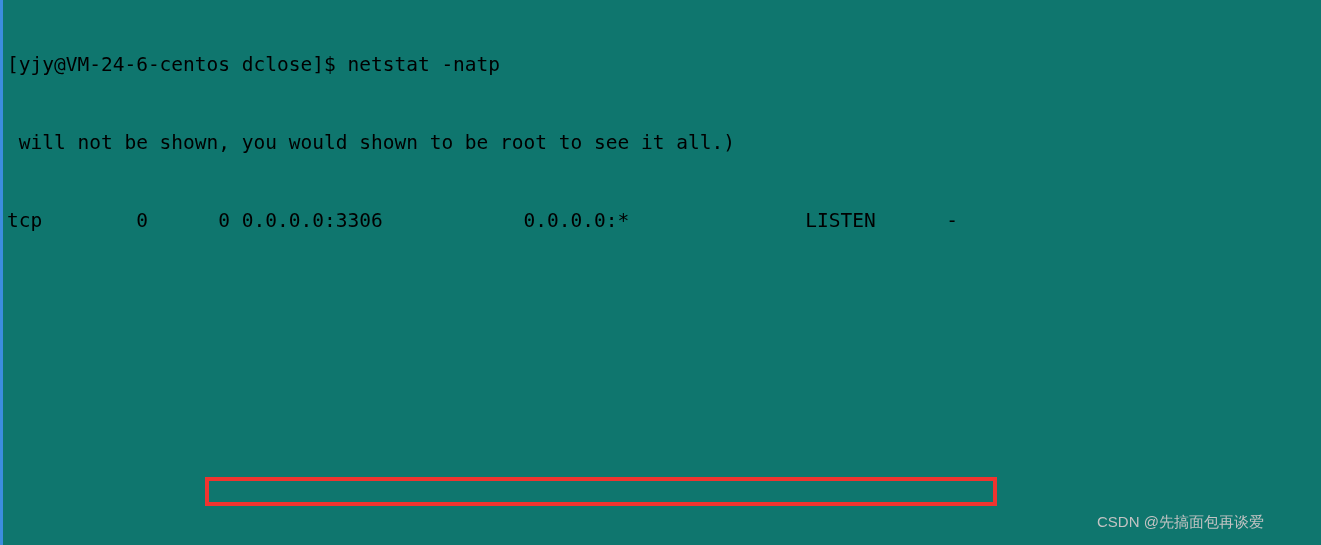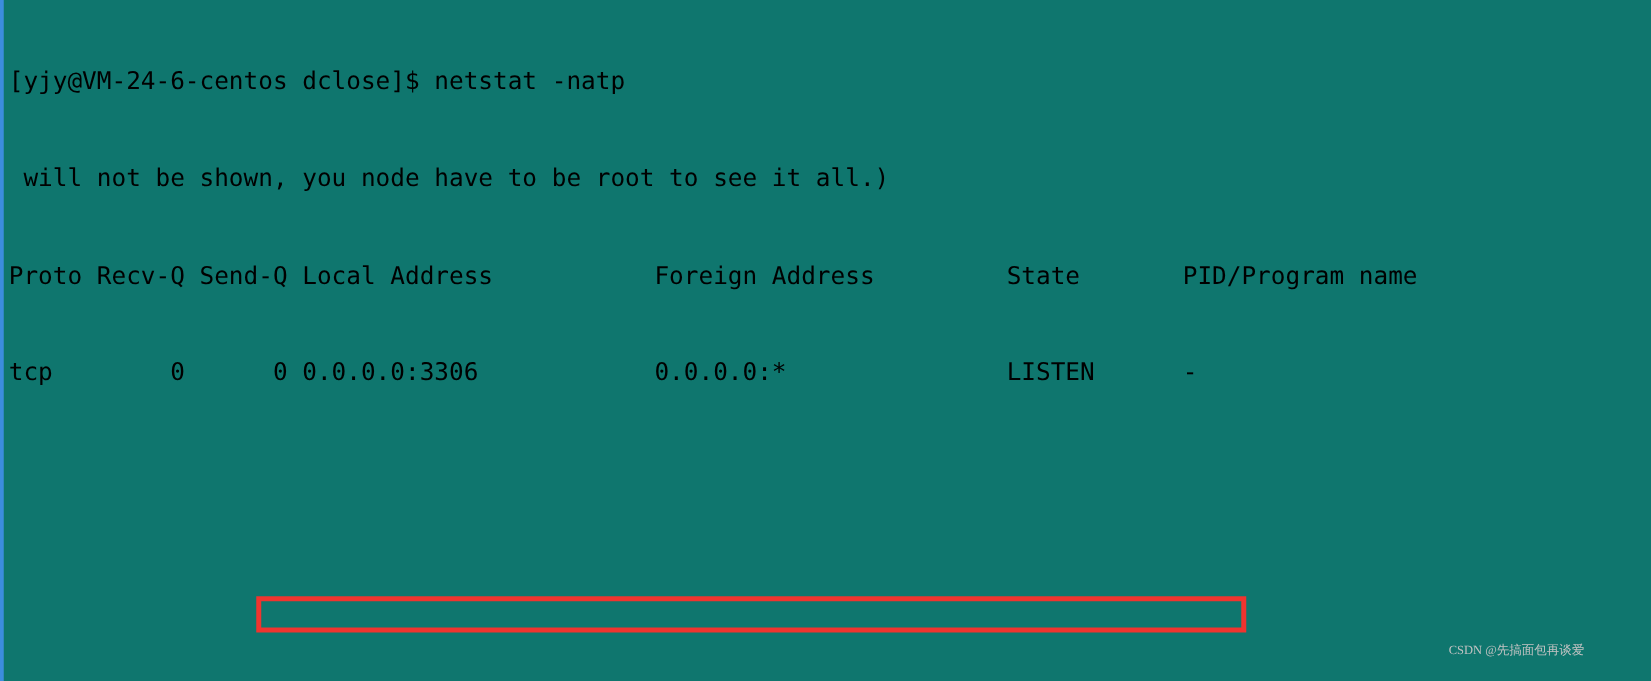--- a/index.html
+++ b/index.html
@@ -44,39 +44,38 @@
     left: 205px;
     top: 477px;
     width: 792px;
     height: 29px;
     border: 4px solid #f0342f;
     box-sizing: border-box;
     pointer-events: none;
   }
   #watermark {
     position: absolute;
-    left: 1159px;
+    left: 1097px;
     top: 513px;
-    font-family: Liberation Serif, serif;
-    font-size: 10px;
+    font-family: Liberation Sans, sans-serif;
+    font-size: 15px;
     color: #c3c3c3;
     white-space: pre;
   }
 </style>
 </head>
 <body>
 
 <div id="screen">
 
   <div id="left-rule"></div>
 
   <div id="terminal">
     <span class="tline">[yjy@VM-24-6-centos dclose]$ netstat -natp</span>
-    <span class="tline"> will not be shown, you node have to be root to see it all.)</span>
-    <span class="tline">Proto Recv-Q Send-Q Local Address           Foreign Address         State       PID/Program name</span>
+    <span class="tline"> will not be shown, you would shown to be root to see it all.)</span>
     <span class="tline">tcp        0      0 0.0.0.0:3306            0.0.0.0:*               LISTEN      -                   </span>
     
     
     
     
     
     
     
     
     

